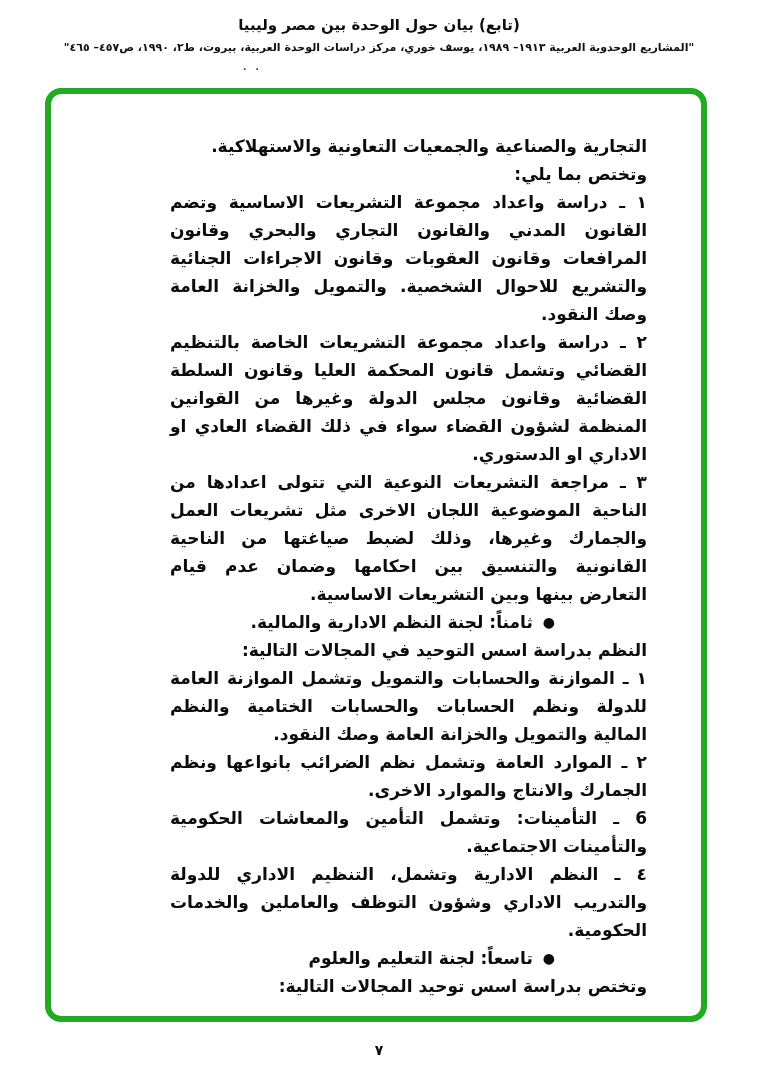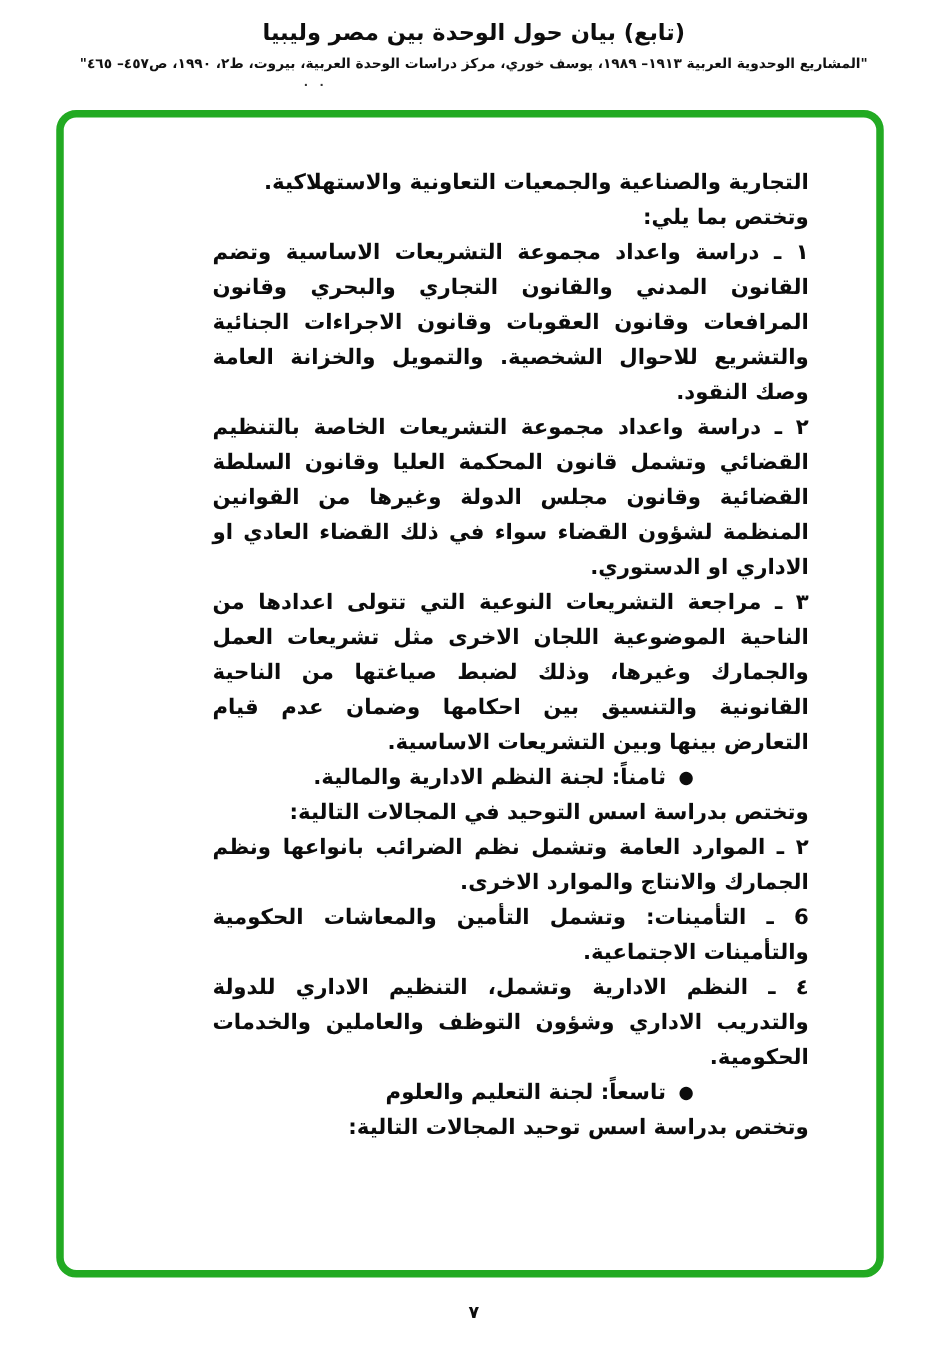--- a/index.html
+++ b/index.html
@@ -13,21 +13,21 @@
     direction: rtl;
   }
   .doc-header {
     position: absolute;
     top: 16px;
     left: 0;
     width: 100%;
     text-align: center;
   }
   .doc-title {
-    font-size: 18px;
+    font-size: 15px;
     font-weight: bold;
     color: #0d0d0d;
     letter-spacing: 0px;
   }
   .doc-citation {
     margin-top: 7px;
     font-size: 11px;
     font-weight: bold;
     color: #111111;
   }
@@ -101,21 +101,22 @@
 
   <div class="doc-frame"></div>
 
   <div class="doc-text">
       <div class="para body"><span>التجارية والصناعية والجمعيات التعاونية والاستهلاكية.</span></div>
       <div class="para body"><span>وتختص بما يلي:</span></div>
       <div class="para body"><span>١ ـ دراسة واعداد مجموعة التشريعات الاساسية وتضم القانون المدني والقانون التجاري والبحري وقانون المرافعات وقانون العقوبات وقانون الاجراءات الجنائية والتشريع للاحوال الشخصية. والتمويل والخزانة العامة وصك النقود.</span></div>
       <div class="para body"><span>٢ ـ دراسة واعداد مجموعة التشريعات الخاصة بالتنظيم القضائي وتشمل قانون المحكمة العليا وقانون السلطة القضائية وقانون مجلس الدولة وغيرها من القوانين المنظمة لشؤون القضاء سواء في ذلك القضاء العادي او الاداري او الدستوري.</span></div>
       <div class="para body"><span>٣ ـ مراجعة التشريعات النوعية التي تتولى اعدادها من الناحية الموضوعية اللجان الاخرى مثل تشريعات العمل والجمارك وغيرها، وذلك لضبط صياغتها من الناحية القانونية والتنسيق بين احكامها وضمان عدم قيام التعارض بينها وبين التشريعات الاساسية.</span></div>
       <div class="para heading"><span class="bullet">●</span><span>ثامناً: لجنة النظم الادارية والمالية.</span></div>
-      <div class="para body"><span>وتختص بدراسة اسس التوحيد في المجالات التالية:</span></div>
+      <div class="para body"><span>النظم بدراسة اسس التوحيد في المجالات التالية:</span></div>
+      <div class="para body"><span>١ ـ الموازنة والحسابات والتمويل وتشمل الموازنة العامة للدولة ونظم الحسابات والحسابات الختامية والنظم المالية والتمويل والخزانة العامة وصك النقود.</span></div>
       <div class="para body"><span>٢ ـ الموارد العامة وتشمل نظم الضرائب بانواعها ونظم الجمارك والانتاج والموارد الاخرى.</span></div>
       <div class="para body"><span>6 ـ التأمينات: وتشمل التأمين والمعاشات الحكومية والتأمينات الاجتماعية.</span></div>
       <div class="para body"><span>٤ ـ النظم الادارية وتشمل، التنظيم الاداري للدولة والتدريب الاداري وشؤون التوظف والعاملين والخدمات الحكومية.</span></div>
       <div class="para heading"><span class="bullet">●</span><span>تاسعاً: لجنة التعليم والعلوم</span></div>
       <div class="para body"><span>وتختص بدراسة اسس توحيد المجالات التالية:</span></div>
     </div>
 
   <div class="doc-footer">٧</div>
 
 </div>

